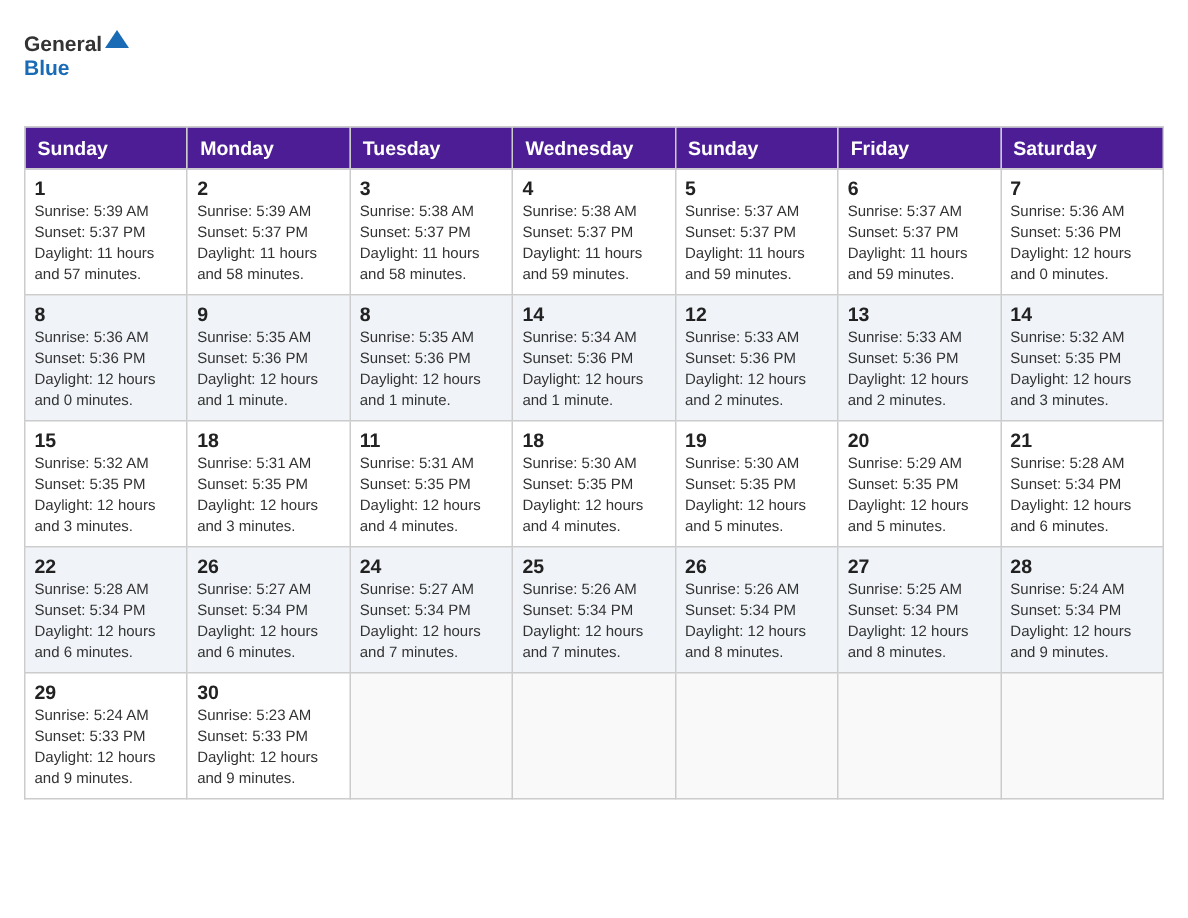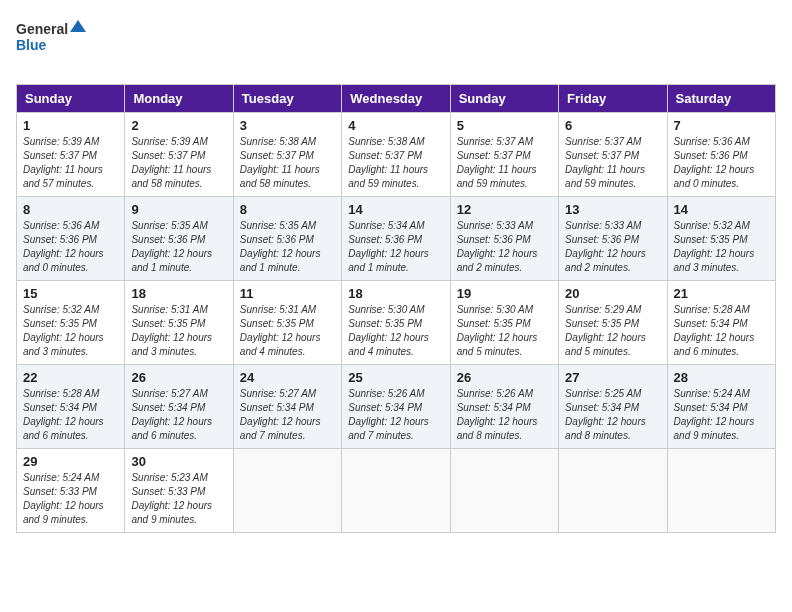--- a/index.html
+++ b/index.html
@@ -60,21 +60,20 @@
     .day-num {
       font-size: 13px;
       font-weight: bold;
       color: #222;
       margin-bottom: 2px;
     }
     .day-info {
       font-size: 10px;
       color: #333;
       line-height: 1.4;
-      font-style: italic;
     }
     .empty-cell {
       background: #f9f9f9 !important;
     }
     .last-row td {
       min-height: 60px;
     }
   </style>
 </head>
 <body>

